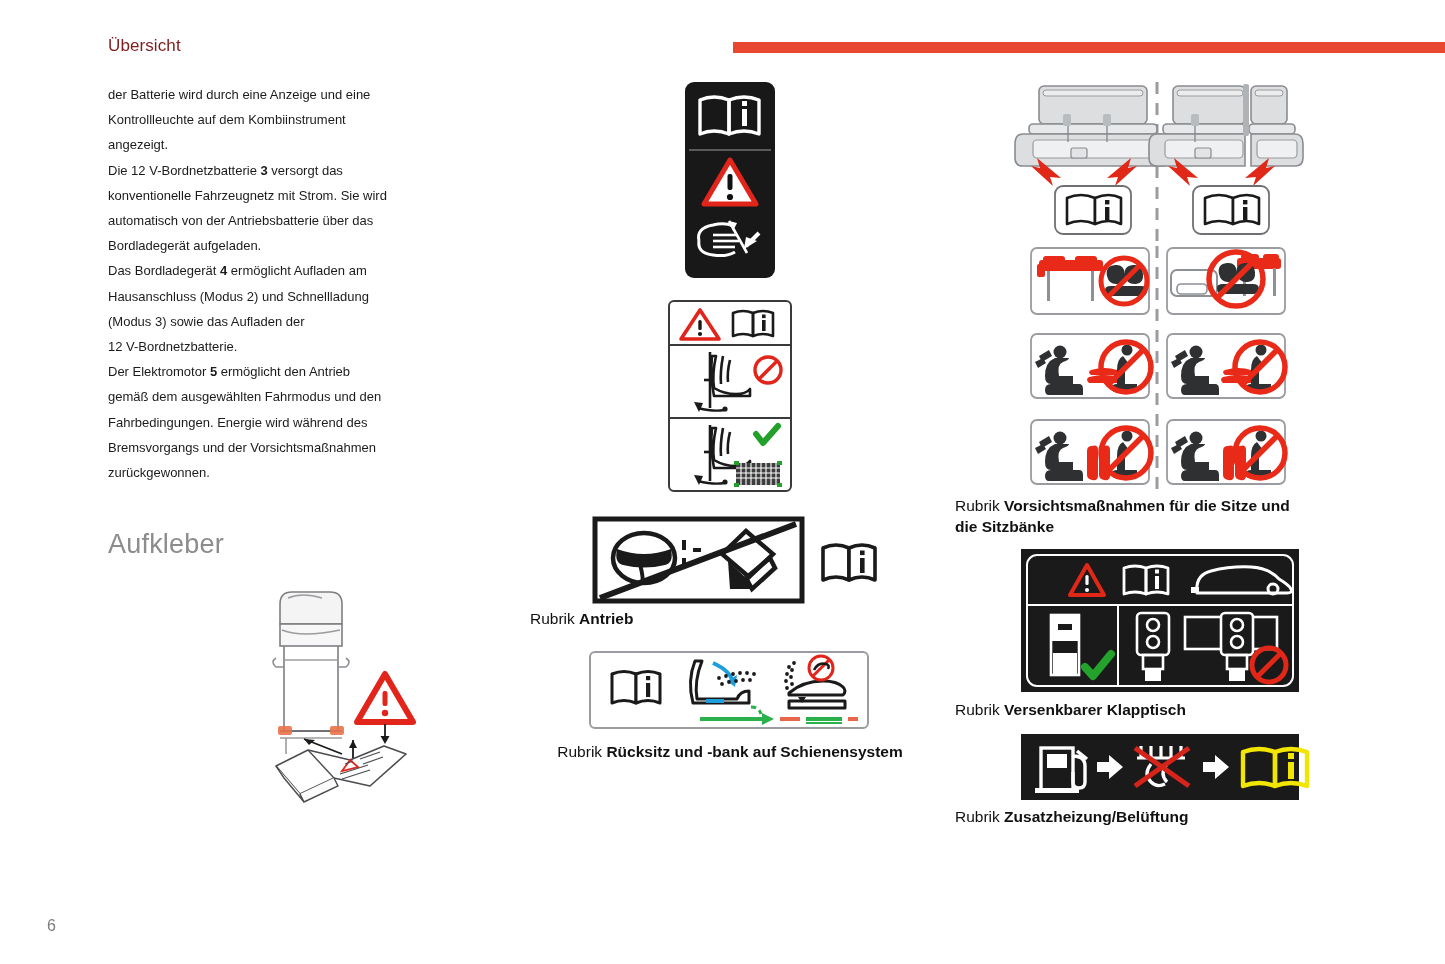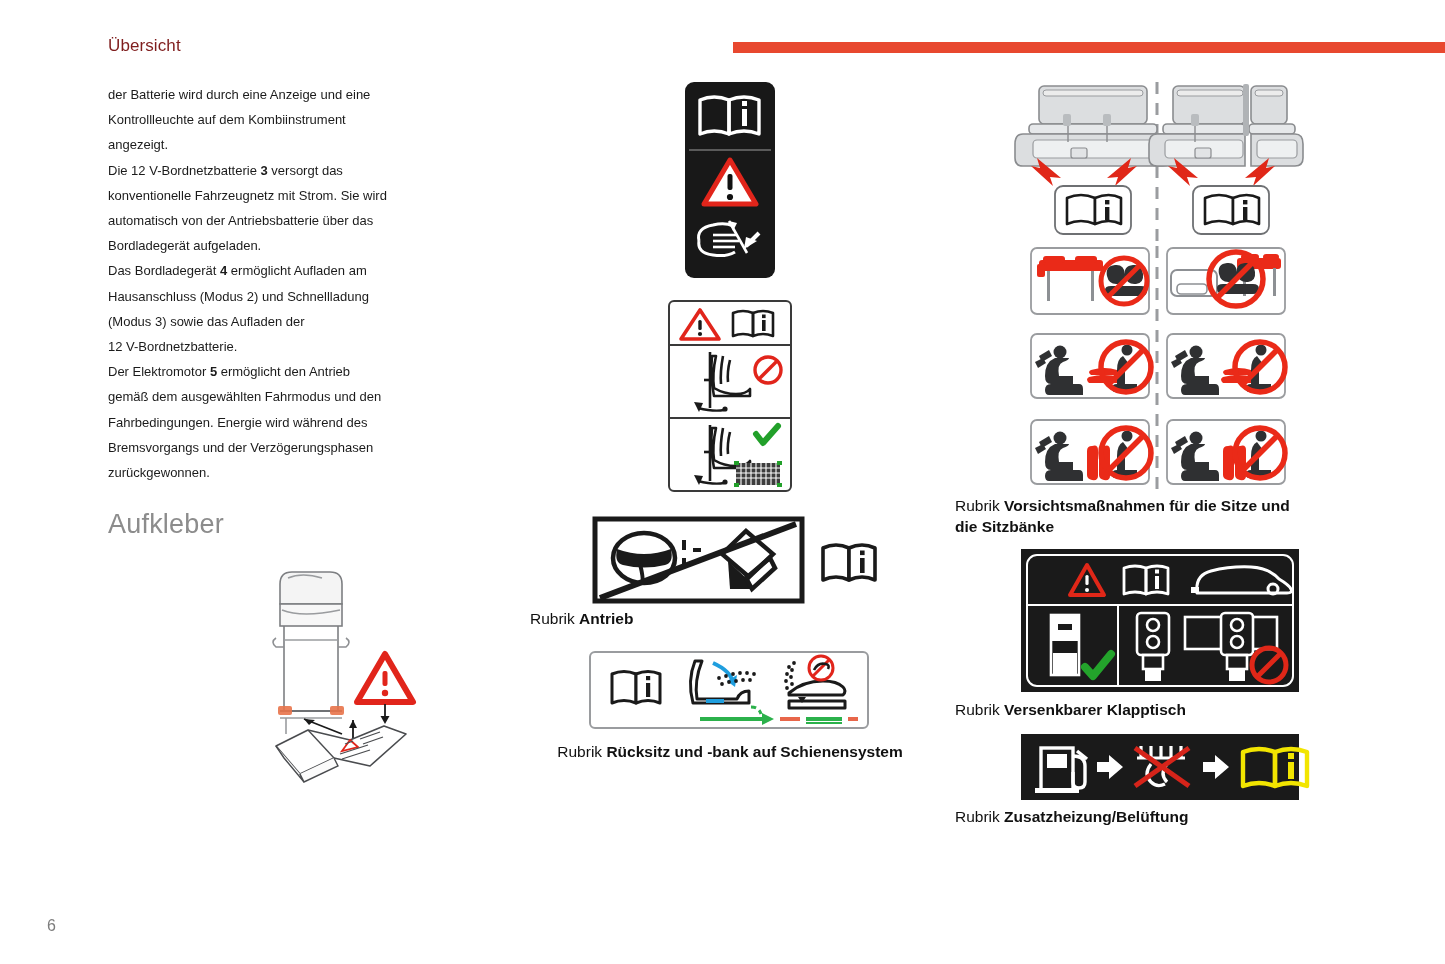--- a/index.html
+++ b/index.html
@@ -30,21 +30,21 @@
   .col-right{left:955px;width:400px;}
 
   
   .body-text{
     font-size:13px;line-height:25.2px;color:#1b1b1b;
     width:385px;
   }
   .body-text b{font-weight:bold;}
 
   .h1{
-    margin-top:24px;
+    margin-top:44px;
     font-size:27px;color:#8c8c8c;font-weight:normal;letter-spacing:.2px;
   }
 
   
   .cap{
     font-size:15.5px;color:#111;line-height:21px;
   }
   .cap b{font-weight:bold;}
 
   
@@ -77,21 +77,21 @@
       <span>konventionelle Fahrzeugnetz mit Strom. Sie wird</span><br>
       <span>automatisch von der Antriebsbatterie über das</span><br>
       <span>Bordladegerät aufgeladen.</span><br>
       <span>Das Bordladegerät </span><b>4</b><span> ermöglicht Aufladen am</span><br>
       <span>Hausanschluss (Modus 2) und Schnellladung</span><br>
       <span>(Modus 3) sowie das Aufladen der</span><br>
       <span>12 V-Bordnetzbatterie.</span><br>
       <span>Der Elektromotor </span><b>5</b><span> ermöglicht den Antrieb</span><br>
       <span>gemäß dem ausgewählten Fahrmodus und den</span><br>
       <span>Fahrbedingungen. Energie wird während des</span><br>
-      <span>Bremsvorgangs und der Verzögerungsphasen</span><br>
+      <span>Bremsvorgangs und der Vorsichtsmaßnahmen</span><br>
       <span>zurückgewonnen.</span>
     </div>
 
     <div class="h1">Aufkleber</div>
 
     <div class="fig" style="margin-top:14px;height:235px;">
       <svg width="390" height="235" viewBox="0 0 390 235">
         <g fill="none" stroke="#7d7f82" stroke-width="1.6">
 
           <path d="M176 22 h54 v8 h-54 z" fill="#f2f2f2"></path>

